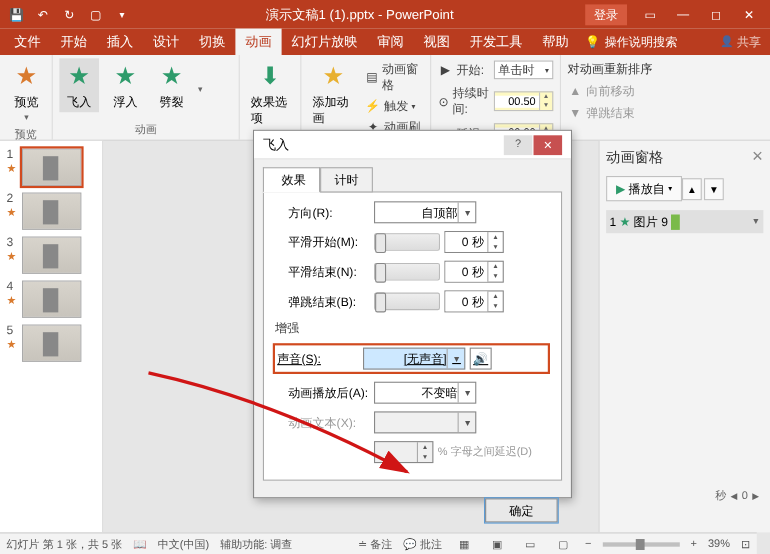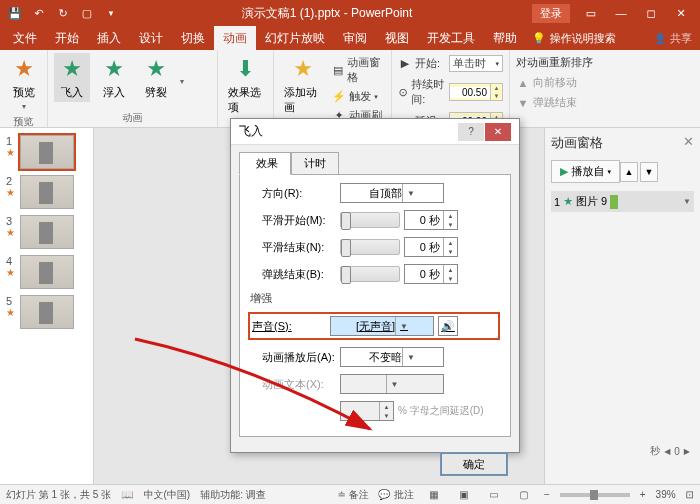--- a/index.html
+++ b/index.html
@@ -64,35 +64,35 @@
 .dialog .dtitle .dbtns .close { background: #c75050; color: #fff; }
 .dialog .tabs { display: flex; padding: 6px 8px 0; }
 .dialog .tabs .tab { padding: 3px 12px; border: 1px solid #aaa; background: #f0f0f0; font-size: 11px; position: relative; top: 1px; }
 .dialog .tabs .tab.active { background: #fff; border-bottom-color: #fff; padding-left: 16px; }
 .dialog .tabbody { margin: 0 8px 8px; border: 1px solid #aaa; background: #fff; padding: 8px 10px; flex: 1; }
 .dialog .section { font-size: 11px; color: #333; margin: 4px 0 6px; }
 .dialog .row { display: flex; align-items: center; margin-bottom: 7px; padding-left: 12px; }
 .dialog .row .lbl { width: 78px; font-size: 11px; }
 .dialog .row .ctl { flex: 1; display: flex; align-items: center; gap: 4px; }
 .dialog select, .dialog .combo { height: 20px; border: 1px solid #888; background: #fff; font-size: 11px; padding: 0 3px; }
-.dialog .combo { display: flex; align-items: center; width: 104px; justify-content: center; }
+.dialog .combo { display: flex; align-items: center; width: 93px; justify-content: flex-end; }
 .dialog .combo .arr { font-size: 8px; color: #555; border-left: 1px solid #aaa; padding-left: 4px; height: 100%; display: flex; align-items: center; }
 .dialog .slider { width: 60px; height: 16px; background: linear-gradient(#eee,#ddd); border: 1px solid #bbb; border-radius: 2px; position: relative; }
 .dialog .slider::after { content: ''; position: absolute; left: 0; top: -1px; width: 8px; height: 16px; background: #e8e8e8; border: 1px solid #888; border-radius: 2px; }
 .dialog .spinbox { display: flex; border: 1px solid #888; height: 20px; background: #fff; }
 .dialog .spinbox input { width: 38px; border: none; text-align: right; font-size: 11px; padding-right: 3px; outline: none; }
 .dialog .spinbox .ud { width: 14px; border-left: 1px solid #aaa; display: flex; flex-direction: column; }
 .dialog .spinbox .ud div { flex: 1; font-size: 6px; display: flex; align-items: center; justify-content: center; color: #555; }
 .dialog .hl { border: 2px solid #d14a1f; padding: 2px; margin-left: -2px; text-decoration: underline; }
 .dialog .btnrow { display: flex; justify-content: flex-end; gap: 8px; padding: 8px 12px; }
 .dialog .btn { width: 66px; height: 22px; border: 1px solid #888; background: #e8e8e8; font-size: 11px; display: flex; align-items: center; justify-content: center; cursor: pointer; }
 .dialog .btn.primary { outline: 1px solid #5b9bd5; }
 .dialog .disabled { color: #999; }
 
-.statusbar { position: absolute; bottom: 0; left: 0; right: 0; height: 20px; background: #f3f3f3; border-top: 1px solid #d0d0d0; display: flex; align-items: center; font-size: 10px; color: #555; padding: 0 6px; gap: 10px; }
+.statusbar { position: absolute; bottom: 0; left: 0; right: 12px; height: 20px; background: #f3f3f3; border-top: 1px solid #d0d0d0; display: flex; align-items: center; font-size: 10px; color: #555; padding: 0 6px; gap: 10px; }
 .statusbar .spacer { flex: 1; }
 .statusbar .viewbtn { width: 20px; height: 16px; border: 1px solid transparent; display: flex; align-items: center; justify-content: center; }
 .statusbar .zoomslider { width: 70px; height: 4px; background: #c0c0c0; position: relative; }
 .statusbar .zoomslider::after { content: ''; position: absolute; left: 30px; top: -3px; width: 8px; height: 10px; background: #888; }
 
 .arrow { position: absolute; z-index: 20; pointer-events: none; }
 .arrow svg { overflow: visible; }
 
 .secondsrow { position: absolute; bottom: 4px; right: 4px; display: flex; align-items: center; gap: 4px; font-size: 10px; color: #666; }
 .secondsrow .tri { font-size: 8px; }

